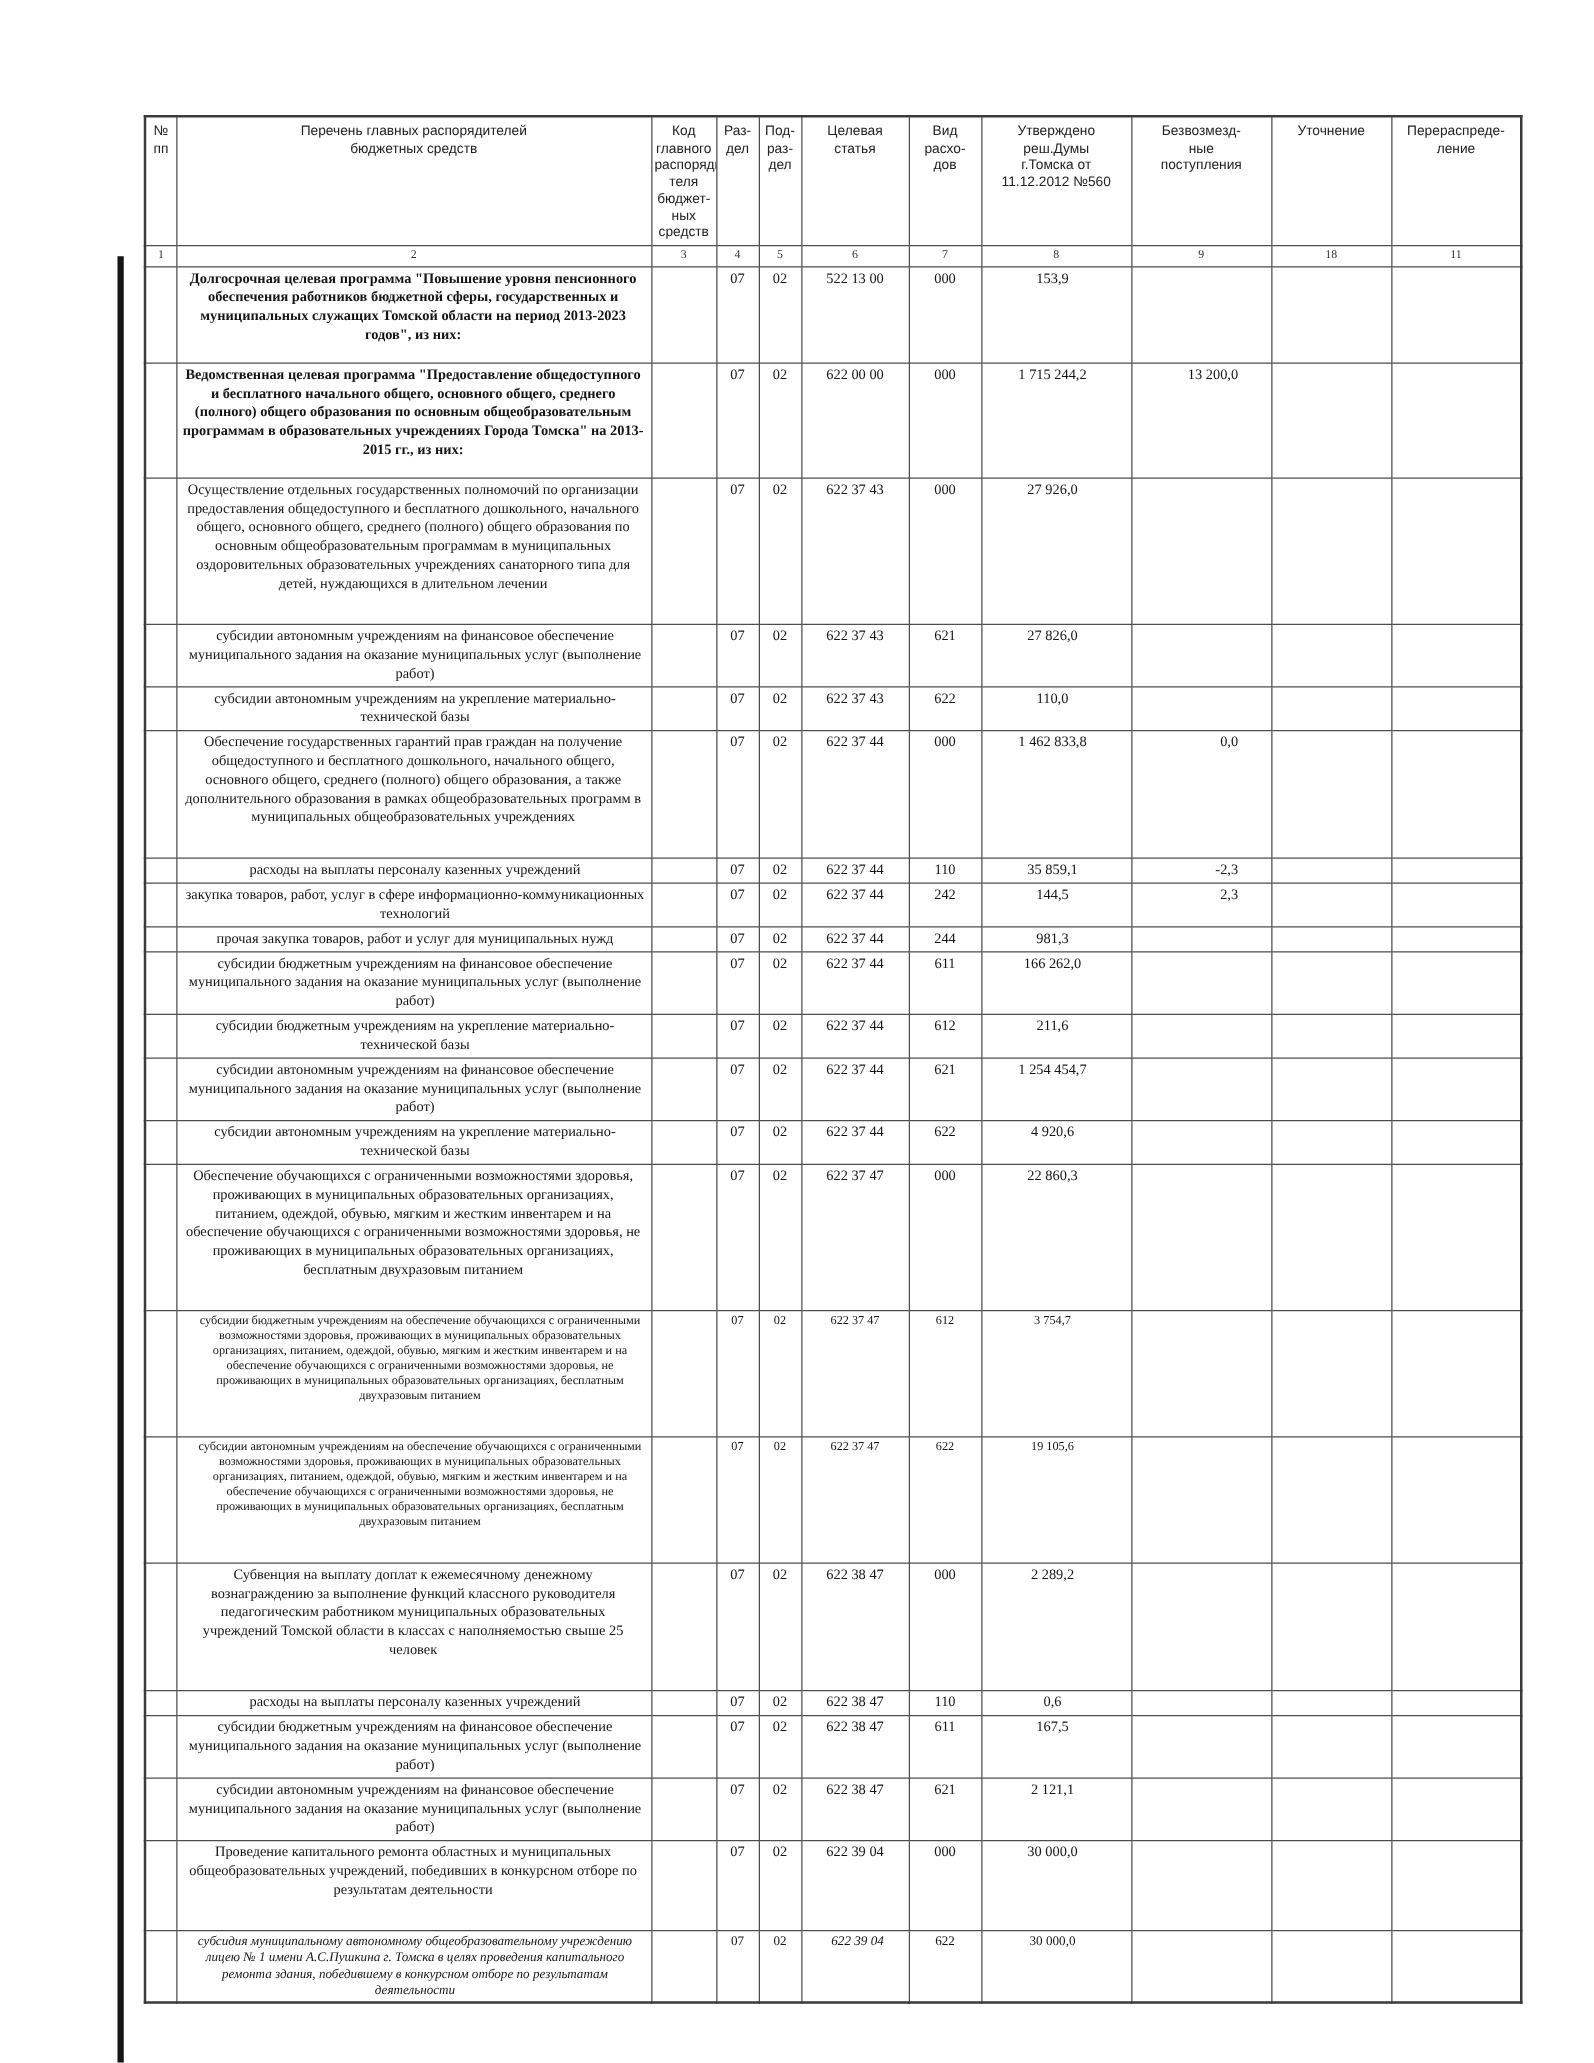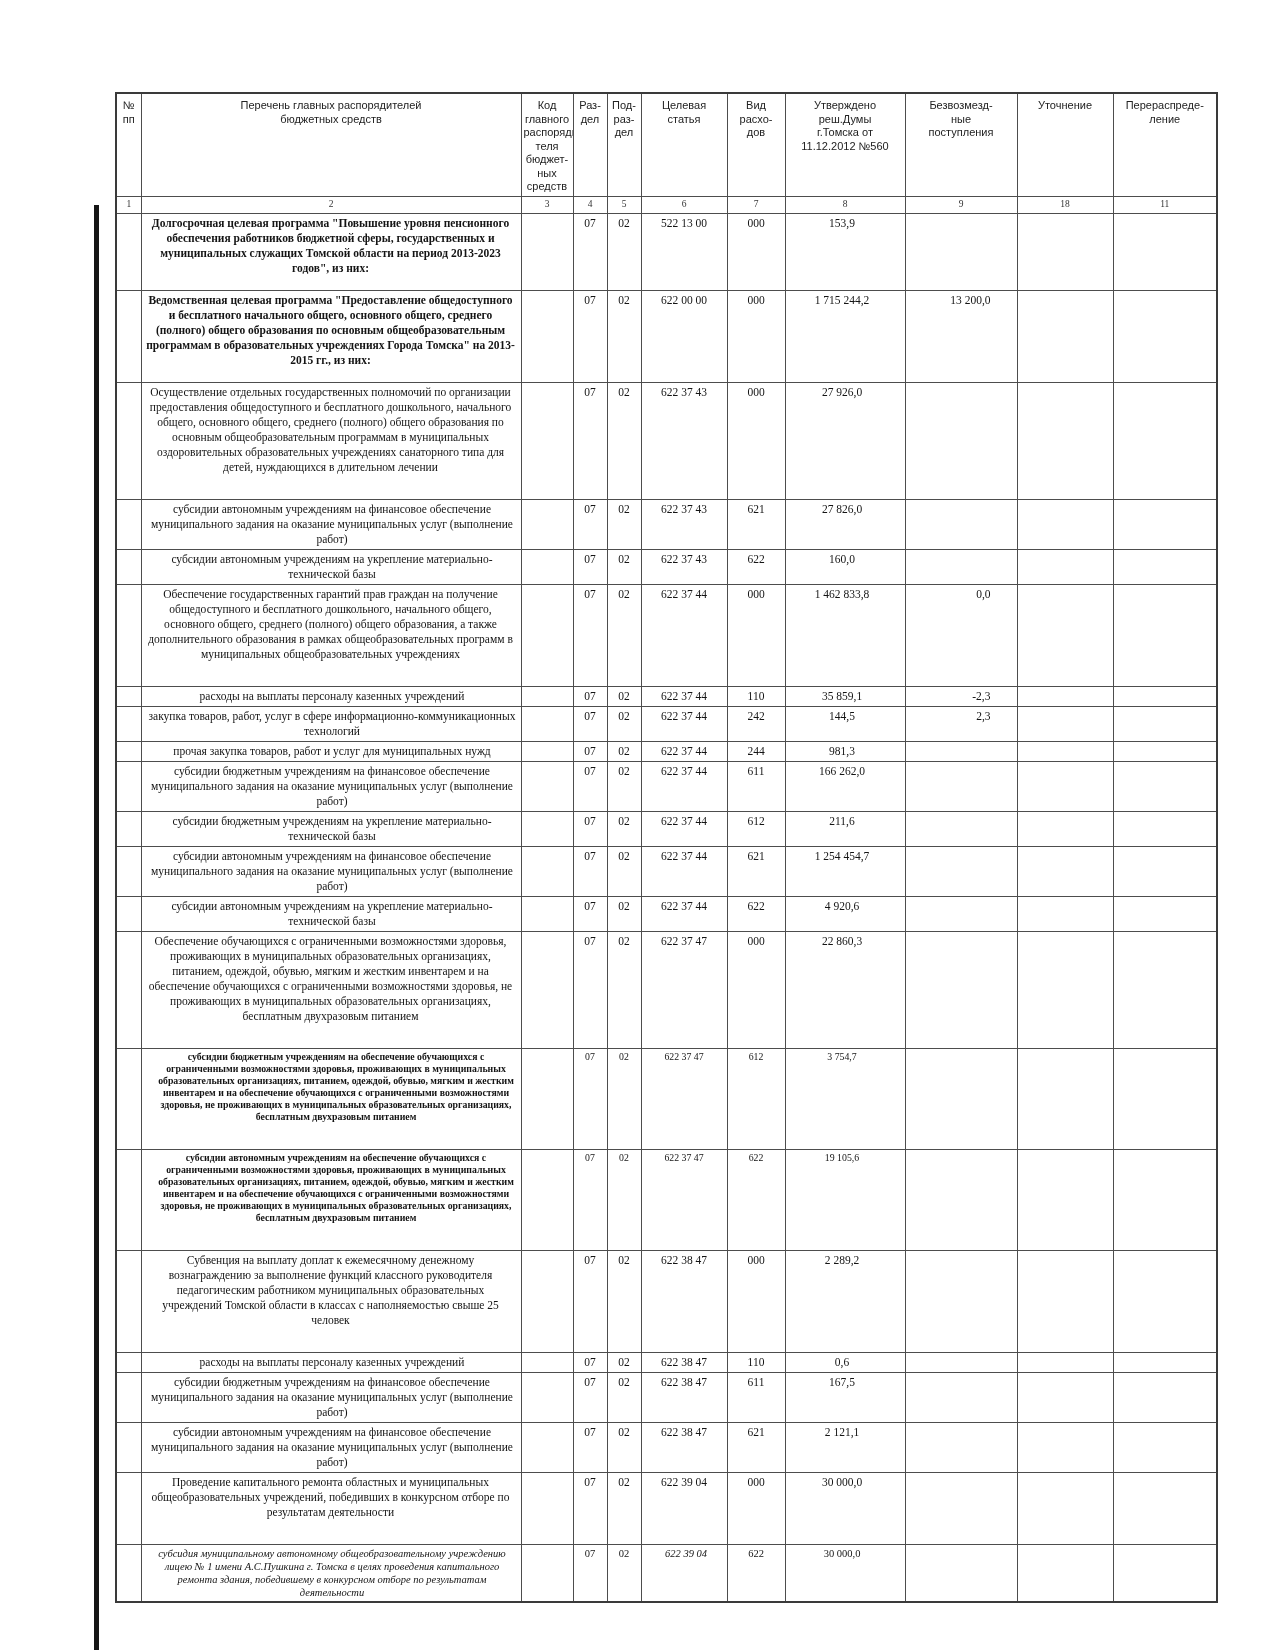--- a/index.html
+++ b/index.html
@@ -41,21 +41,21 @@
   td.c-razdel,td.c-podrazdel,td.c-target,td.c-vid,td.c-num,td.c-code{text-align:center;}
   td.c-approved{text-align:center;padding-right:9px;}
   td.c-gratuitous{text-align:right;padding-right:26px;}
   td.c-clarification,td.c-redistribution{text-align:right;padding-right:10px;}
 
   tr.k-program td{padding-bottom:14px;}
   tr.k-program td.c-name{font-weight:bold;padding-left:4px;}
   tr.k-section td{padding-bottom:24px;margin-top:43px;}
   tr.k-detail td.c-name{padding-left:7px;}
   tr.k-detail-small td{font-size:9.8px;line-height:12px;padding-bottom:26px;}
-  tr.k-detail-small td.c-name{padding-left:15px;font-weight:bold;}
+  tr.k-detail-small td.c-name{padding-left:15px;}
   tr.k-detail-italic td{font-size:10.5px;line-height:13px;}
   tr.k-detail-italic td.c-name,tr.k-detail-italic td.c-target{font-style:italic;padding-left:7px;}
 </style>
 </head>
 <body>
 
 <div class="scan-edge"></div>
 
 <div class="sheet">
   <table>
@@ -173,21 +173,21 @@
           <td class="c-redistribution"></td>
         </tr>
         <tr class="k-detail">
           <td class="c-num"></td>
           <td class="c-name">субсидии автономным учреждениям на укрепление материально-технической базы</td>
           <td class="c-code"></td>
           <td class="c-razdel">07</td>
           <td class="c-podrazdel">02</td>
           <td class="c-target">622 37 43</td>
           <td class="c-vid">622</td>
-          <td class="c-approved">160,0</td>
+          <td class="c-approved">110,0</td>
           <td class="c-gratuitous"></td>
           <td class="c-clarification"></td>
           <td class="c-redistribution"></td>
         </tr>
         <tr class="k-section">
           <td class="c-num"></td>
           <td class="c-name">Обеспечение государственных гарантий прав граждан на получение общедоступного и бесплатного дошкольного, начального общего, основного общего, среднего (полного) общего образования, а также дополнительного образования в рамках общеобразовательных программ в муниципальных общеобразовательных учреждениях</td>
           <td class="c-code"></td>
           <td class="c-razdel">07</td>
           <td class="c-podrazdel">02</td>

